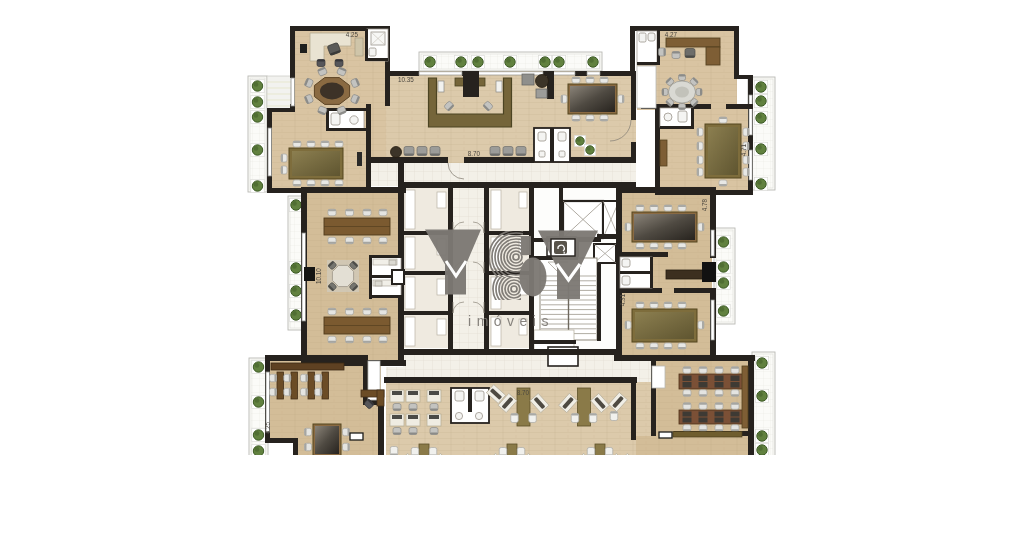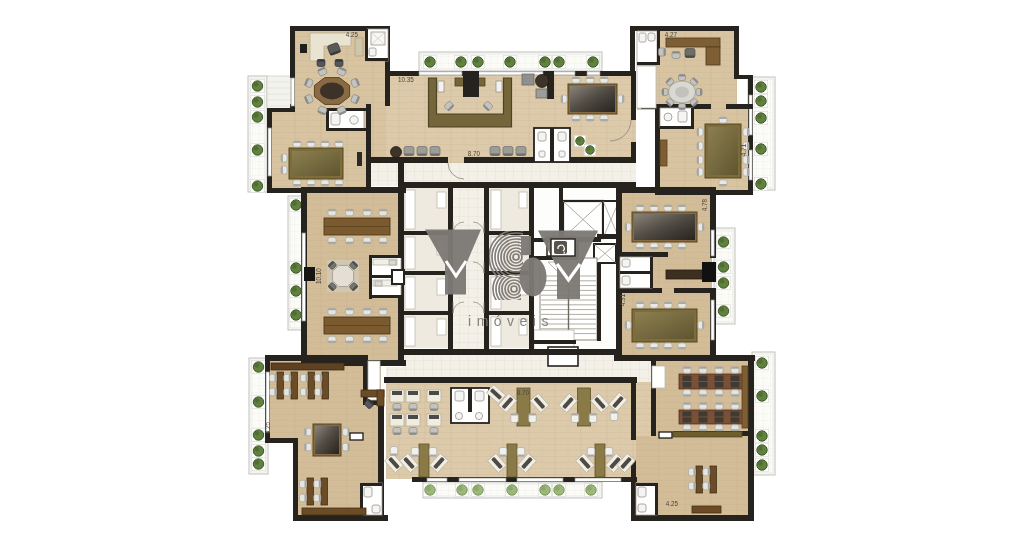--- a/index.html
+++ b/index.html
@@ -1,15 +1,15 @@
 <!DOCTYPE html>
 <html><head><meta charset="utf-8"><title>Floor Plan</title>
 <style>
 html,body{margin:0;padding:0;background:#ffffff;font-family:"Liberation Sans",sans-serif;}
-.wrap{width:1024px;height:553px;position:relative;overflow:hidden;background:#fff;}
+.wrap{width:1024px;height:455px;position:relative;overflow:hidden;background:#fff;}
 svg{filter:blur(0.35px);}
 </style></head>
 <body>
 <div class="wrap">
 <svg width="1024" height="553" viewBox="0 0 1024 553">
 <defs>
 <pattern id="wood" width="26" height="6" patternUnits="userSpaceOnUse">
  <rect width="26" height="6" fill="none"></rect>
  <line x1="0" y1="0" x2="26" y2="0" stroke="#b99f78" stroke-width="0.55" opacity="0.55"></line>
  <line x1="9" y1="0" x2="9" y2="6" stroke="#b99f78" stroke-width="0.5" opacity="0.35"></line>

